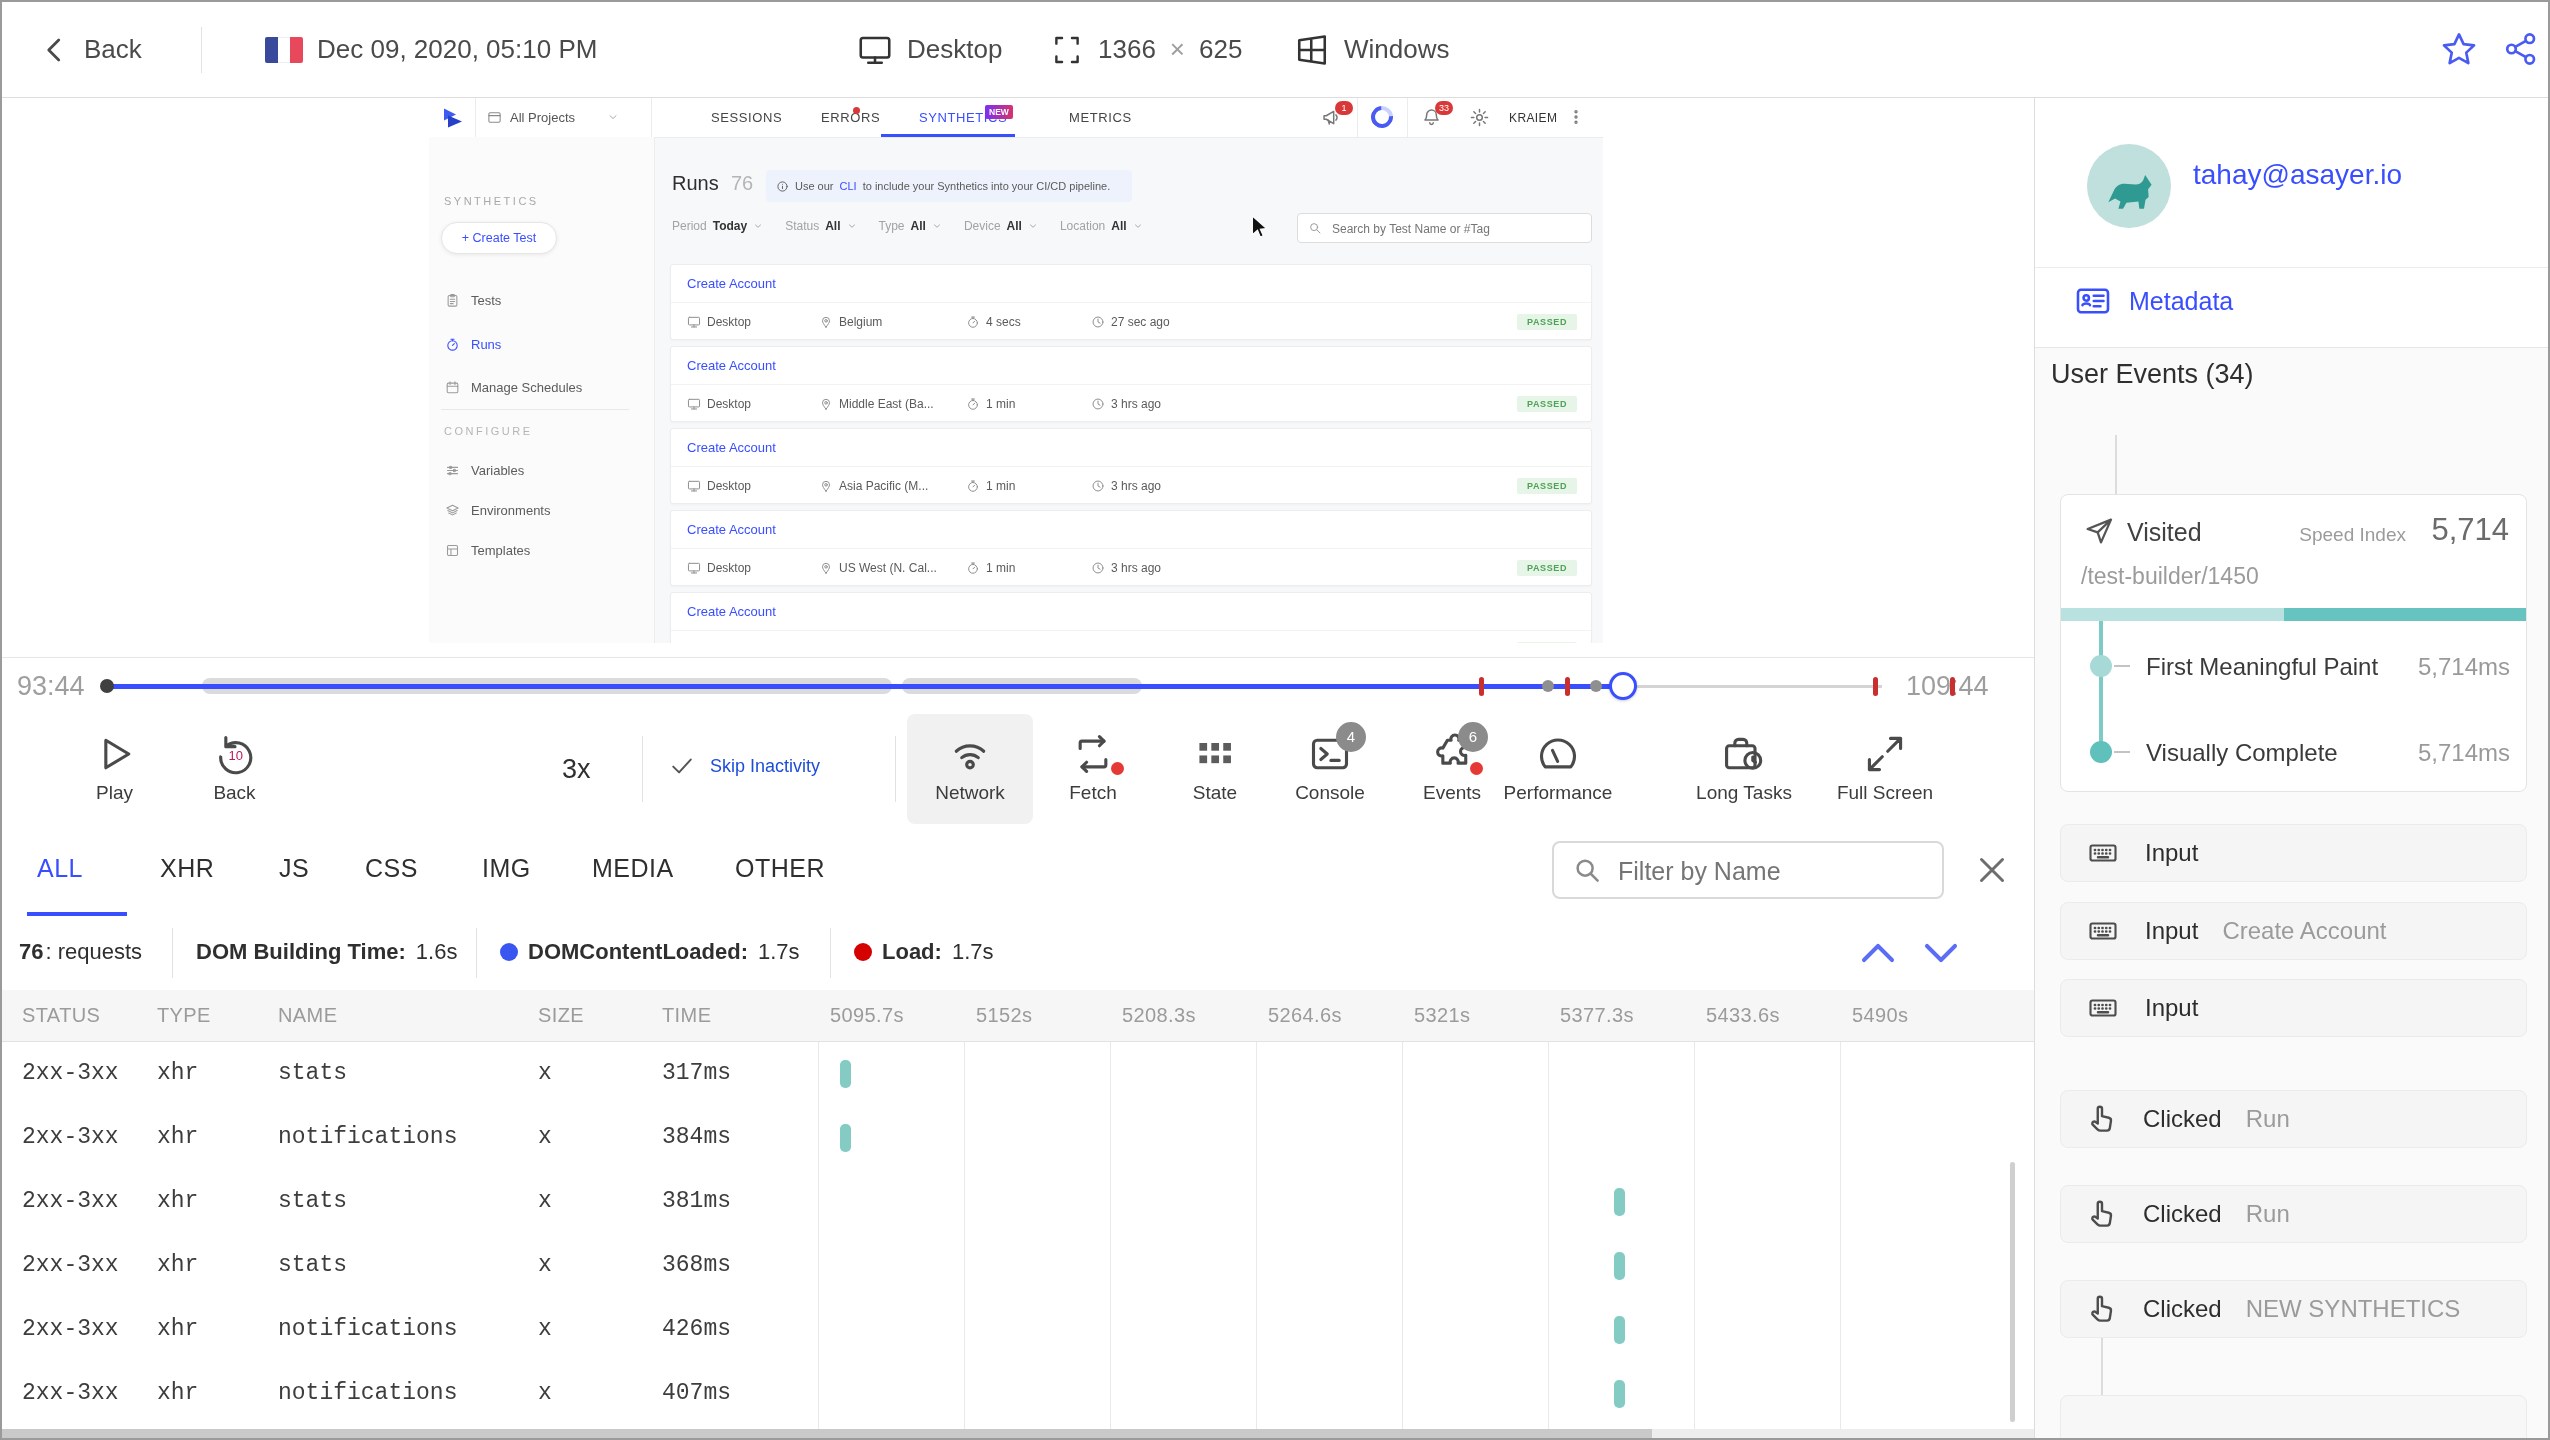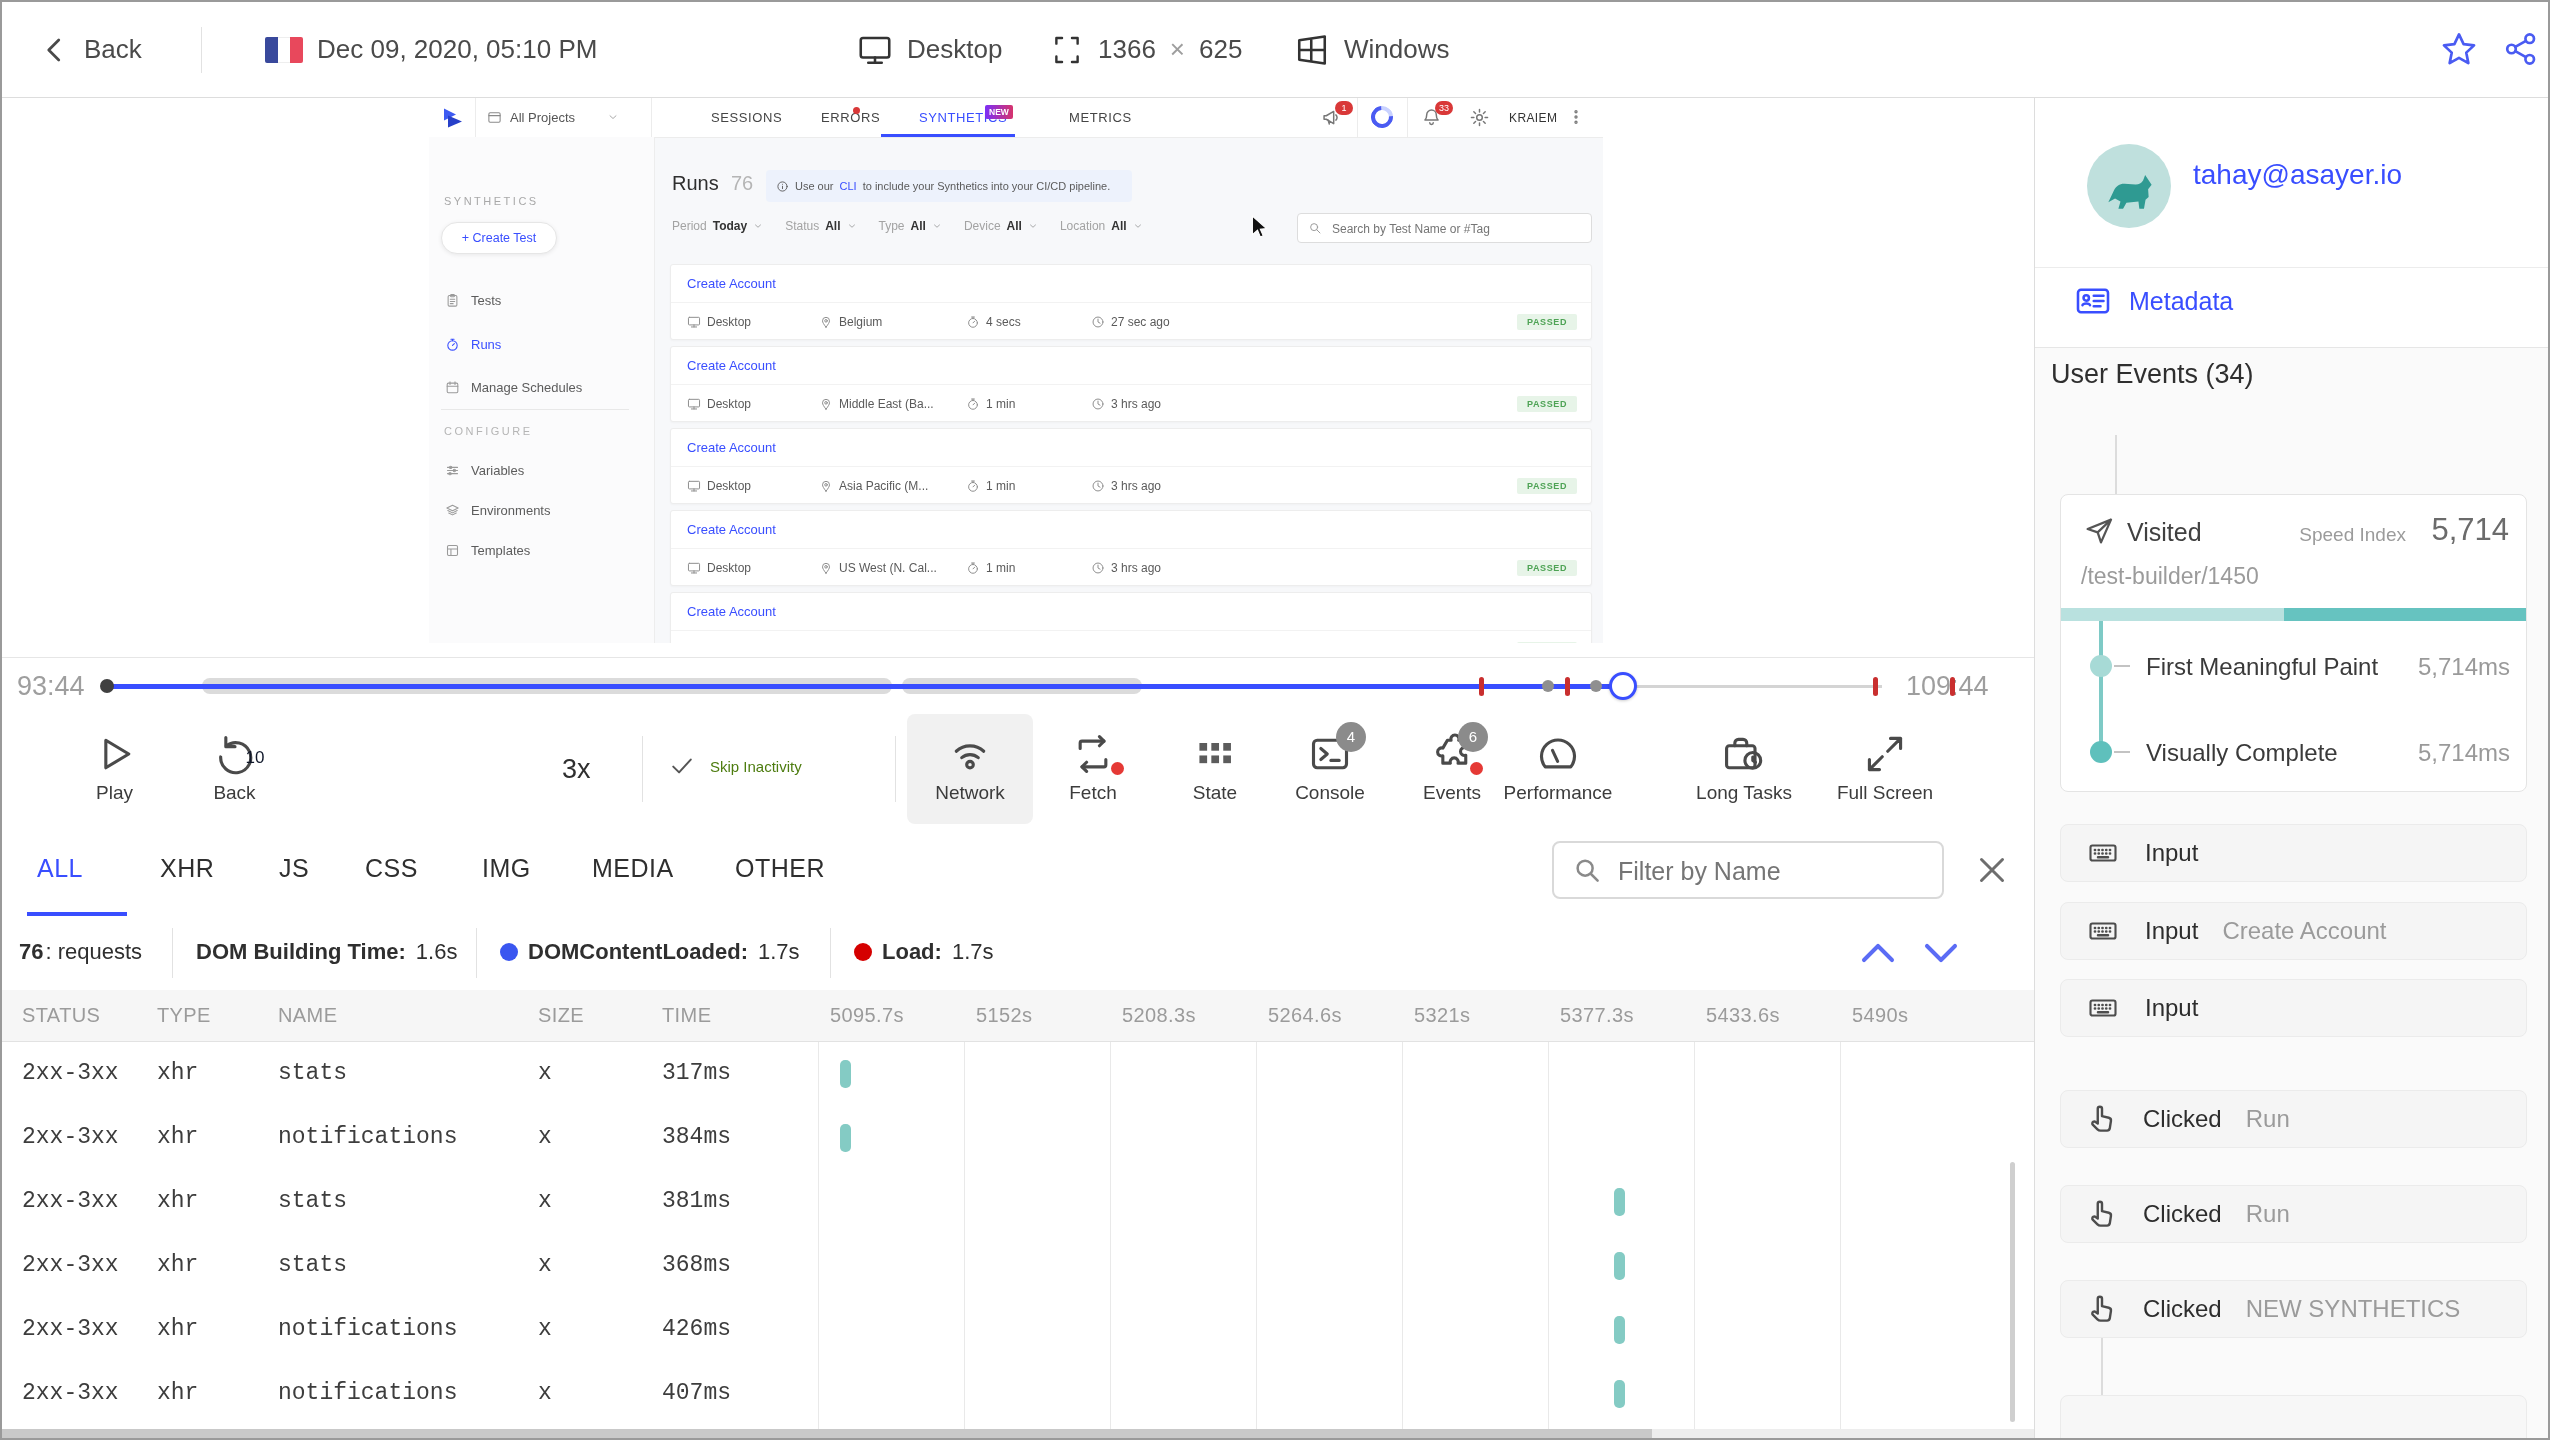--- a/index.html
+++ b/index.html
@@ -587,31 +587,31 @@
       <div class="cicon"><svg class="ico" width="44" height="44" style="color:#4a4a4a">
             <use href="#i-play"></use>
           </svg></div>
       <div class="clabel">Play</div>
     </div>
     <div class="ctrl" style="left:175px;width:115px">
       <div class="cicon">
         <svg class="ico" width="44" height="44" style="color:#4a4a4a">
             <use href="#i-back10"></use>
           </svg>
-        <span class="abs" style="left:33px;top:16px;font-size:17px;color:#0f172a">10</span>
+        <span class="abs" style="left:16px;top:16px;font-size:13px;color:#be185d">10</span>
       </div>
       <div class="clabel">Back</div>
     </div>
     <span class="abs" style="left:560px;top:40px;font-size:27px;color:#2f2f2f">3x</span>
     <div class="vdiv" style="left:640px;top:22px;height:66px"></div>
     <div class="abs" style="left:666px;top:38px;display:flex;align-items:center;gap:14px">
       <svg class="ico" width="28" height="28" style="color:#555">
           <use href="#i-check"></use>
         </svg>
-      <span style="font-size:15px;color:#4d7c0f">Skip Inactivity</span>
+      <span style="font-size:18px;color:#1d4ed8">Skip Inactivity</span>
     </div>
     <div class="vdiv" style="left:893px;top:22px;height:66px"></div>
     <div class="ctrl" style="left:905px;width:126px;background:#f1f1f1;border-radius:8px">
       <div class="cicon"><svg class="ico" width="44" height="44" style="color:#4a4a4a">
             <use href="#i-wifi"></use>
           </svg></div>
       <div class="clabel">Network</div>
     </div>
     <div class="ctrl" style="left:1031px;width:120px">
       <div class="cicon">

